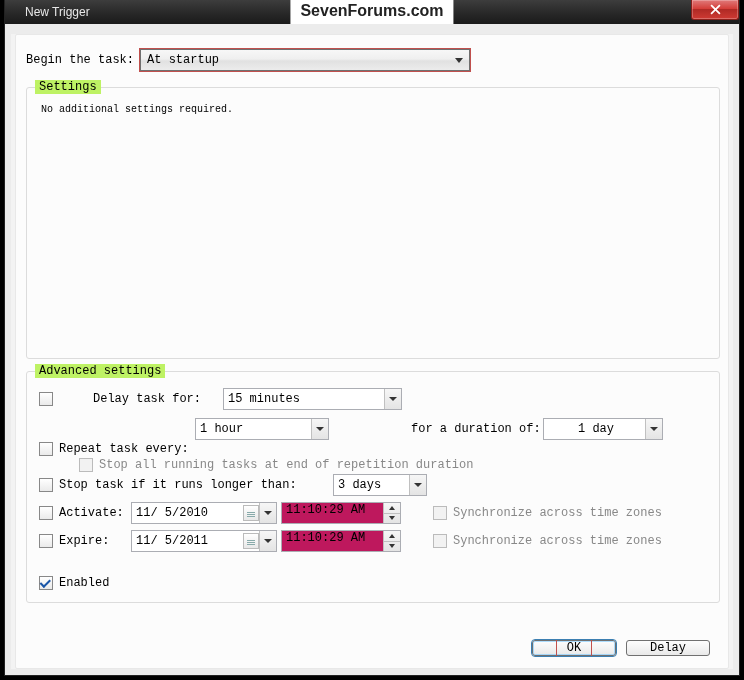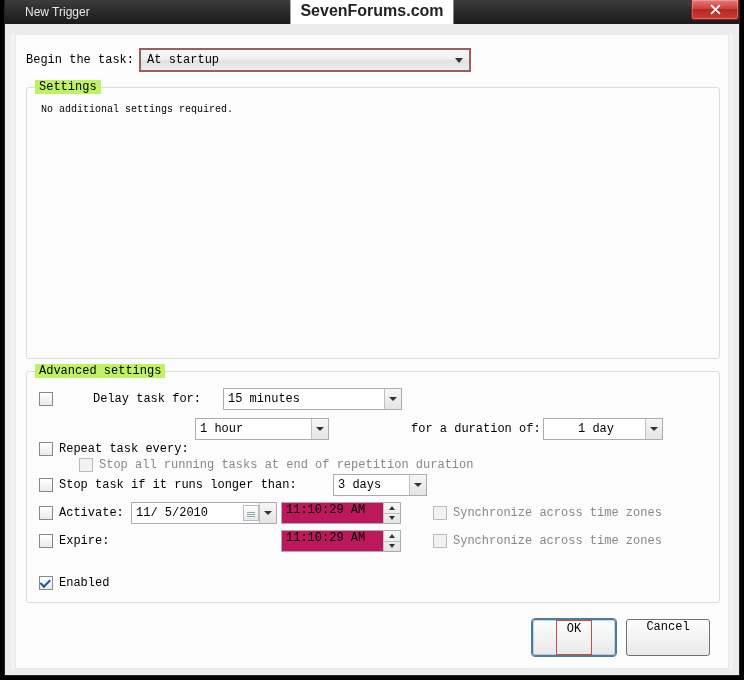--- a/index.html
+++ b/index.html
@@ -249,25 +249,25 @@
   .spin .up { border-bottom:1px solid #c0c0c0; }
 
   
   .footer {
     position: absolute;
     right: 18px; bottom: 12px;
     display: flex;
     gap: 10px;
   }
   .btn {
-    width: 84px; height: 37px;
+    width: 84px; height: 16px;
     border: 1px solid #707070;
     border-radius: 3px;
     background: linear-gradient(to bottom,#fdfdfd,#e9e9e9);
-    display: flex; justify-content: center;
+    display: flex; align-items: center; justify-content: center;
     font-size: 12px;
   }
   .btn.default {
     outline: 1px solid #3c7fb1;
     box-shadow: inset 0 0 0 1px rgba(120,200,255,0.6);
   }
   .btn.default span {
     border: 1px solid #c0504d;
     padding: 0 10px;
     line-height: 16px;
@@ -361,20 +361,25 @@
         </div>
         <div class="adv-row" style="left:406px; top:130px;">
           <div class="chk disabled"></div>
           <span class="lbl disabled">Synchronize across time zones</span>
         </div>
 
         <div class="adv-row" style="left:12px; top:158px;">
           <div class="chk"></div>
           <span class="lbl">Expire:</span>
         </div>
+        <div class="datepick" style="position:absolute; left:104px; top:158px;">
+          <span>11/  5/2011</span>
+          <div class="cal"></div>
+          <div class="drop"></div>
+        </div>
         <div class="timepick" style="position:absolute; left:254px; top:158px;">
           <span>11:10:29 AM</span>
           <div class="spin">
               <div class="up"></div>
               <div class="dn"></div>
             </div>
         </div>
         <div class="adv-row" style="left:406px; top:158px;">
           <div class="chk disabled"></div>
           <span class="lbl disabled">Synchronize across time zones</span>
@@ -384,19 +389,19 @@
           <div class="chk checked"></div>
           <span class="lbl">Enabled</span>
         </div>
       </div>
 
       <div class="footer">
         <div class="btn default">
           <span>OK</span>
         </div>
         <div class="btn">
-          <span>Cancel</span>
+          <span>Delay</span>
         </div>
       </div>
 
     </div>
   </div>
 </div>
 
 </body></html>

